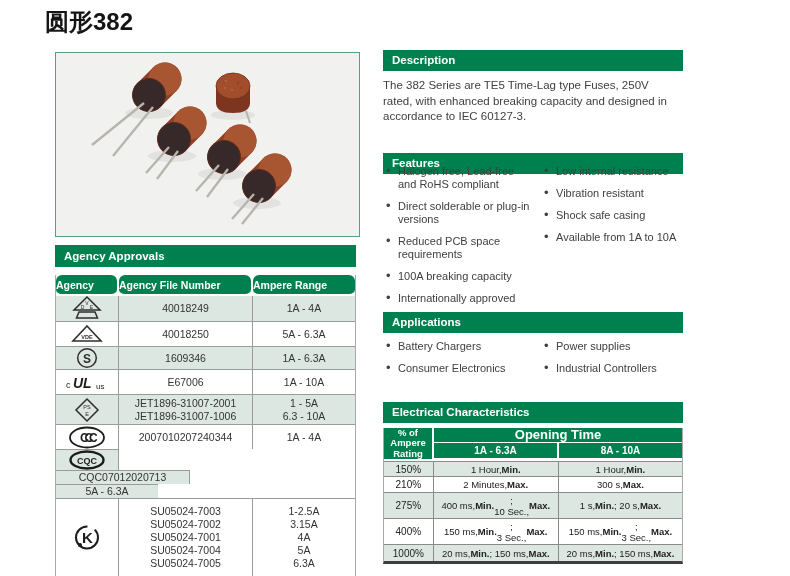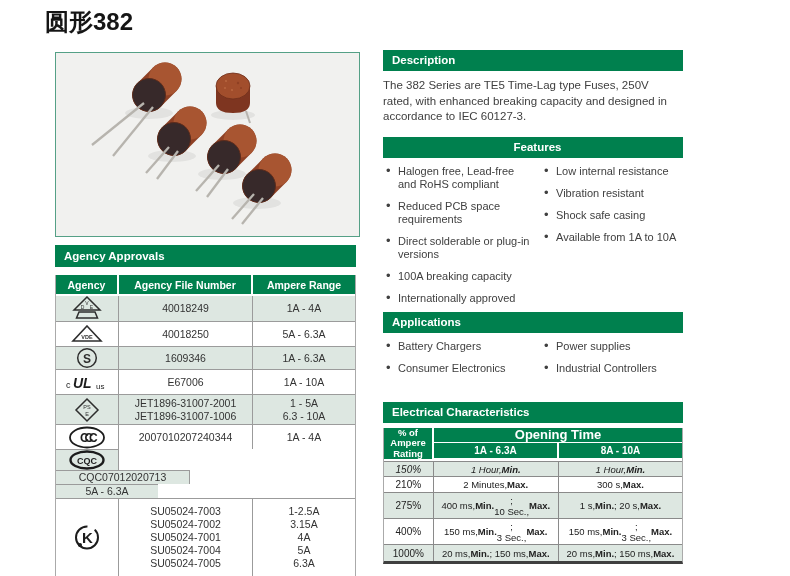--- a/index.html
+++ b/index.html
@@ -9,41 +9,41 @@
   .page-title{position:absolute;left:45px;top:6px;font-size:24px;font-weight:700;color:#151515;}
 
   
   .photo{position:absolute;left:55px;top:52px;width:303px;height:183px;
          border:1px solid #55a086;background:#f1f1ef;}
 
   
   .section-bar{position:absolute;width:301px;height:22px;background:#00804E;color:#fff;
                font-size:11.5px;font-weight:700;line-height:22px;padding-left:9px;box-sizing:border-box;}
   #desc-bar{left:383px;top:50px;width:300px;height:21px;line-height:21px;}
-  #feat-bar{left:383px;top:137px;width:300px;height:21px;line-height:21px;text-align:center;}
+  #feat-bar{left:383px;top:153px;width:300px;height:21px;line-height:21px;}
   #app-bar{left:383px;top:312px;width:300px;height:21px;line-height:21px;}
   #elec-bar{left:383px;top:402px;width:300px;height:21px;line-height:21px;}
   #agency-bar{left:55px;top:245px;}
 
   .desc-text{position:absolute;left:383px;top:78px;width:298px;font-size:11.5px;line-height:15.5px;color:#404040;}
 
   .blist{position:absolute;margin:0;padding:0;list-style:none;}
   .blist li{position:relative;padding-left:13px;font-size:11px;line-height:13px;color:#404040;margin-bottom:9px;}
   .blist li::before{content:"\2022";position:absolute;left:1px;top:-1px;font-size:13px;color:#404040;}
   #feat-left{left:385px;top:165px;width:150px;}
   #feat-right{left:543px;top:165px;width:142px;}
   #app-left{left:385px;top:340px;width:150px;}
   #app-right{left:543px;top:340px;width:145px;}
 
   
   #agency-table{position:absolute;left:55px;top:275px;width:301px;box-sizing:border-box;
                 border-left:1px solid #aaa;border-right:1px solid #aaa;border-bottom:3px solid #3f3f3f;}
   .ahead{display:flex;}
   .ahead .hcell{background:#00804E;color:#fff;font-size:10.5px;font-weight:700;height:21px;line-height:21px;
-                text-align:center;box-sizing:border-box;border-bottom:2px solid #fff;}
+                box-sizing:border-box;border-bottom:2px solid #fff;border-radius:6px;}
   .ahead .hcell:nth-child(1){width:61px;margin-right:2px;}
   .ahead .hcell:nth-child(2){width:132px;margin-right:2px;}
   .ahead .hcell:nth-child(3){width:102px;}
   .arow{display:flex;}
   .arow + .arow .acell{border-top:1px solid #9b9b9b;}
   .acell{box-sizing:border-box;display:flex;align-items:center;justify-content:center;
          font-size:10.5px;color:#333;text-align:center;line-height:13px;border-right:1px solid #9b9b9b;}
   .acell.c-icon{width:63px;}
   .acell.c-file{width:134px;}
   .acell.c-amp{width:102px;border-right:none;}
@@ -251,22 +251,22 @@
         </div>
       </div>
   </div>
 
   <div class="section-bar" id="desc-bar">Description</div>
   <div class="desc-text">The 382 Series are TE5 Time-Lag type Fuses, 250V rated, with enhanced breaking capacity and designed in accordance to IEC 60127-3.</div>
 
   <div class="section-bar" id="feat-bar">Features</div>
   <ul class="blist" id="feat-left">
       <li>Halogen free, Lead-free and RoHS compliant</li>
+      <li>Direct solderable or plug-in versions</li>
       <li>Reduced PCB space requirements</li>
-      <li>Direct solderable or plug-in versions</li>
       <li>100A breaking capacity</li>
       <li>Internationally approved</li>
     </ul>
   <ul class="blist" id="feat-right">
       <li>Low internal resistance</li>
       <li>Vibration resistant</li>
       <li>Shock safe casing</li>
       <li>Available from 1A to 10A</li>
     </ul>
 
@@ -286,21 +286,21 @@
       <div class="egreen ehead-col1">% of Ampere Rating</div>
       <div class="ehead-right">
         <div class="egreen ehead-ot">Opening Time</div>
         <div class="ehead-sub">
           <div class="egreen">1A - 6.3A</div>
           <div class="egreen">8A - 10A</div>
         </div>
       </div>
     </div>
     <div id="elec-rows">
-        <div class="erow alt" style="min-height: 15px; font-style: italic;">
+        <div class="erow alt" style="min-height: 15px;">
           <div class="ecell c-rating">150%</div>
           <div class="ecell c-t1">1 Hour, <b>Min.</b></div>
           <div class="ecell c-t2">1 Hour, <b>Min.</b></div>
         </div>
         <div class="erow" style="min-height: 16px;">
           <div class="ecell c-rating">210%</div>
           <div class="ecell c-t1">2 Minutes, <b>Max.</b></div>
           <div class="ecell c-t2">300 s, <b>Max.</b></div>
         </div>
         <div class="erow alt" style="min-height: 26px;">

